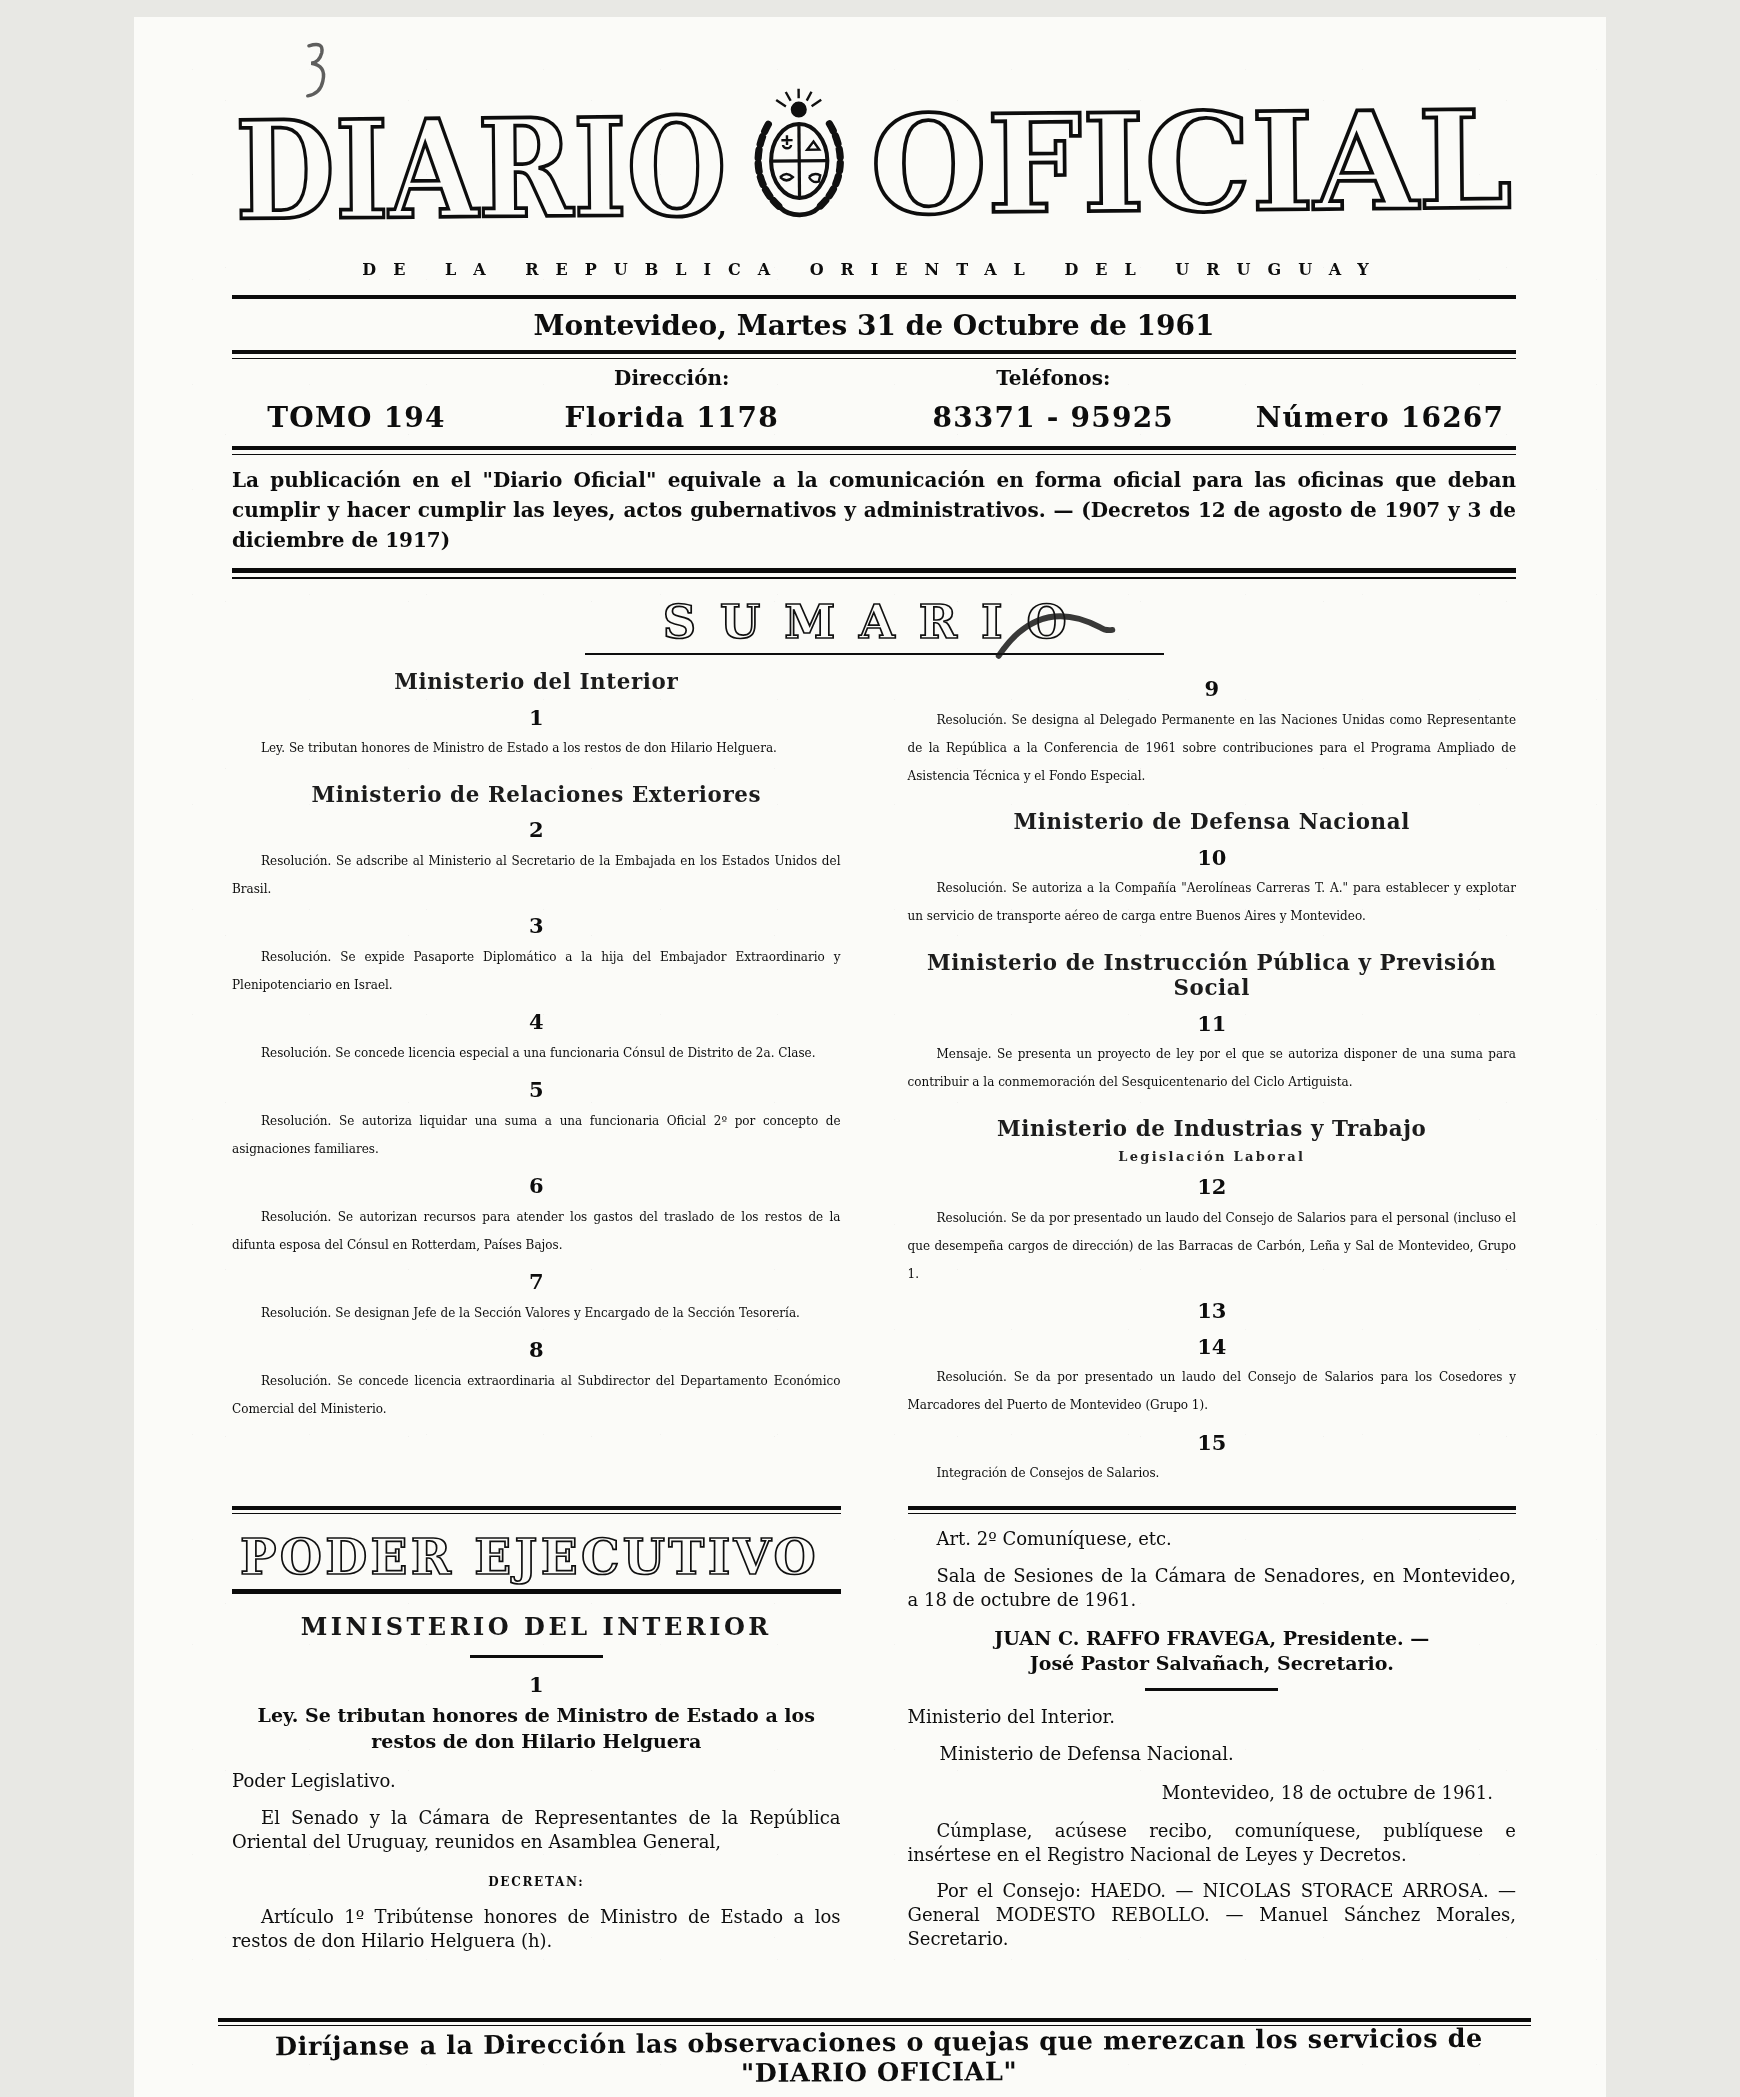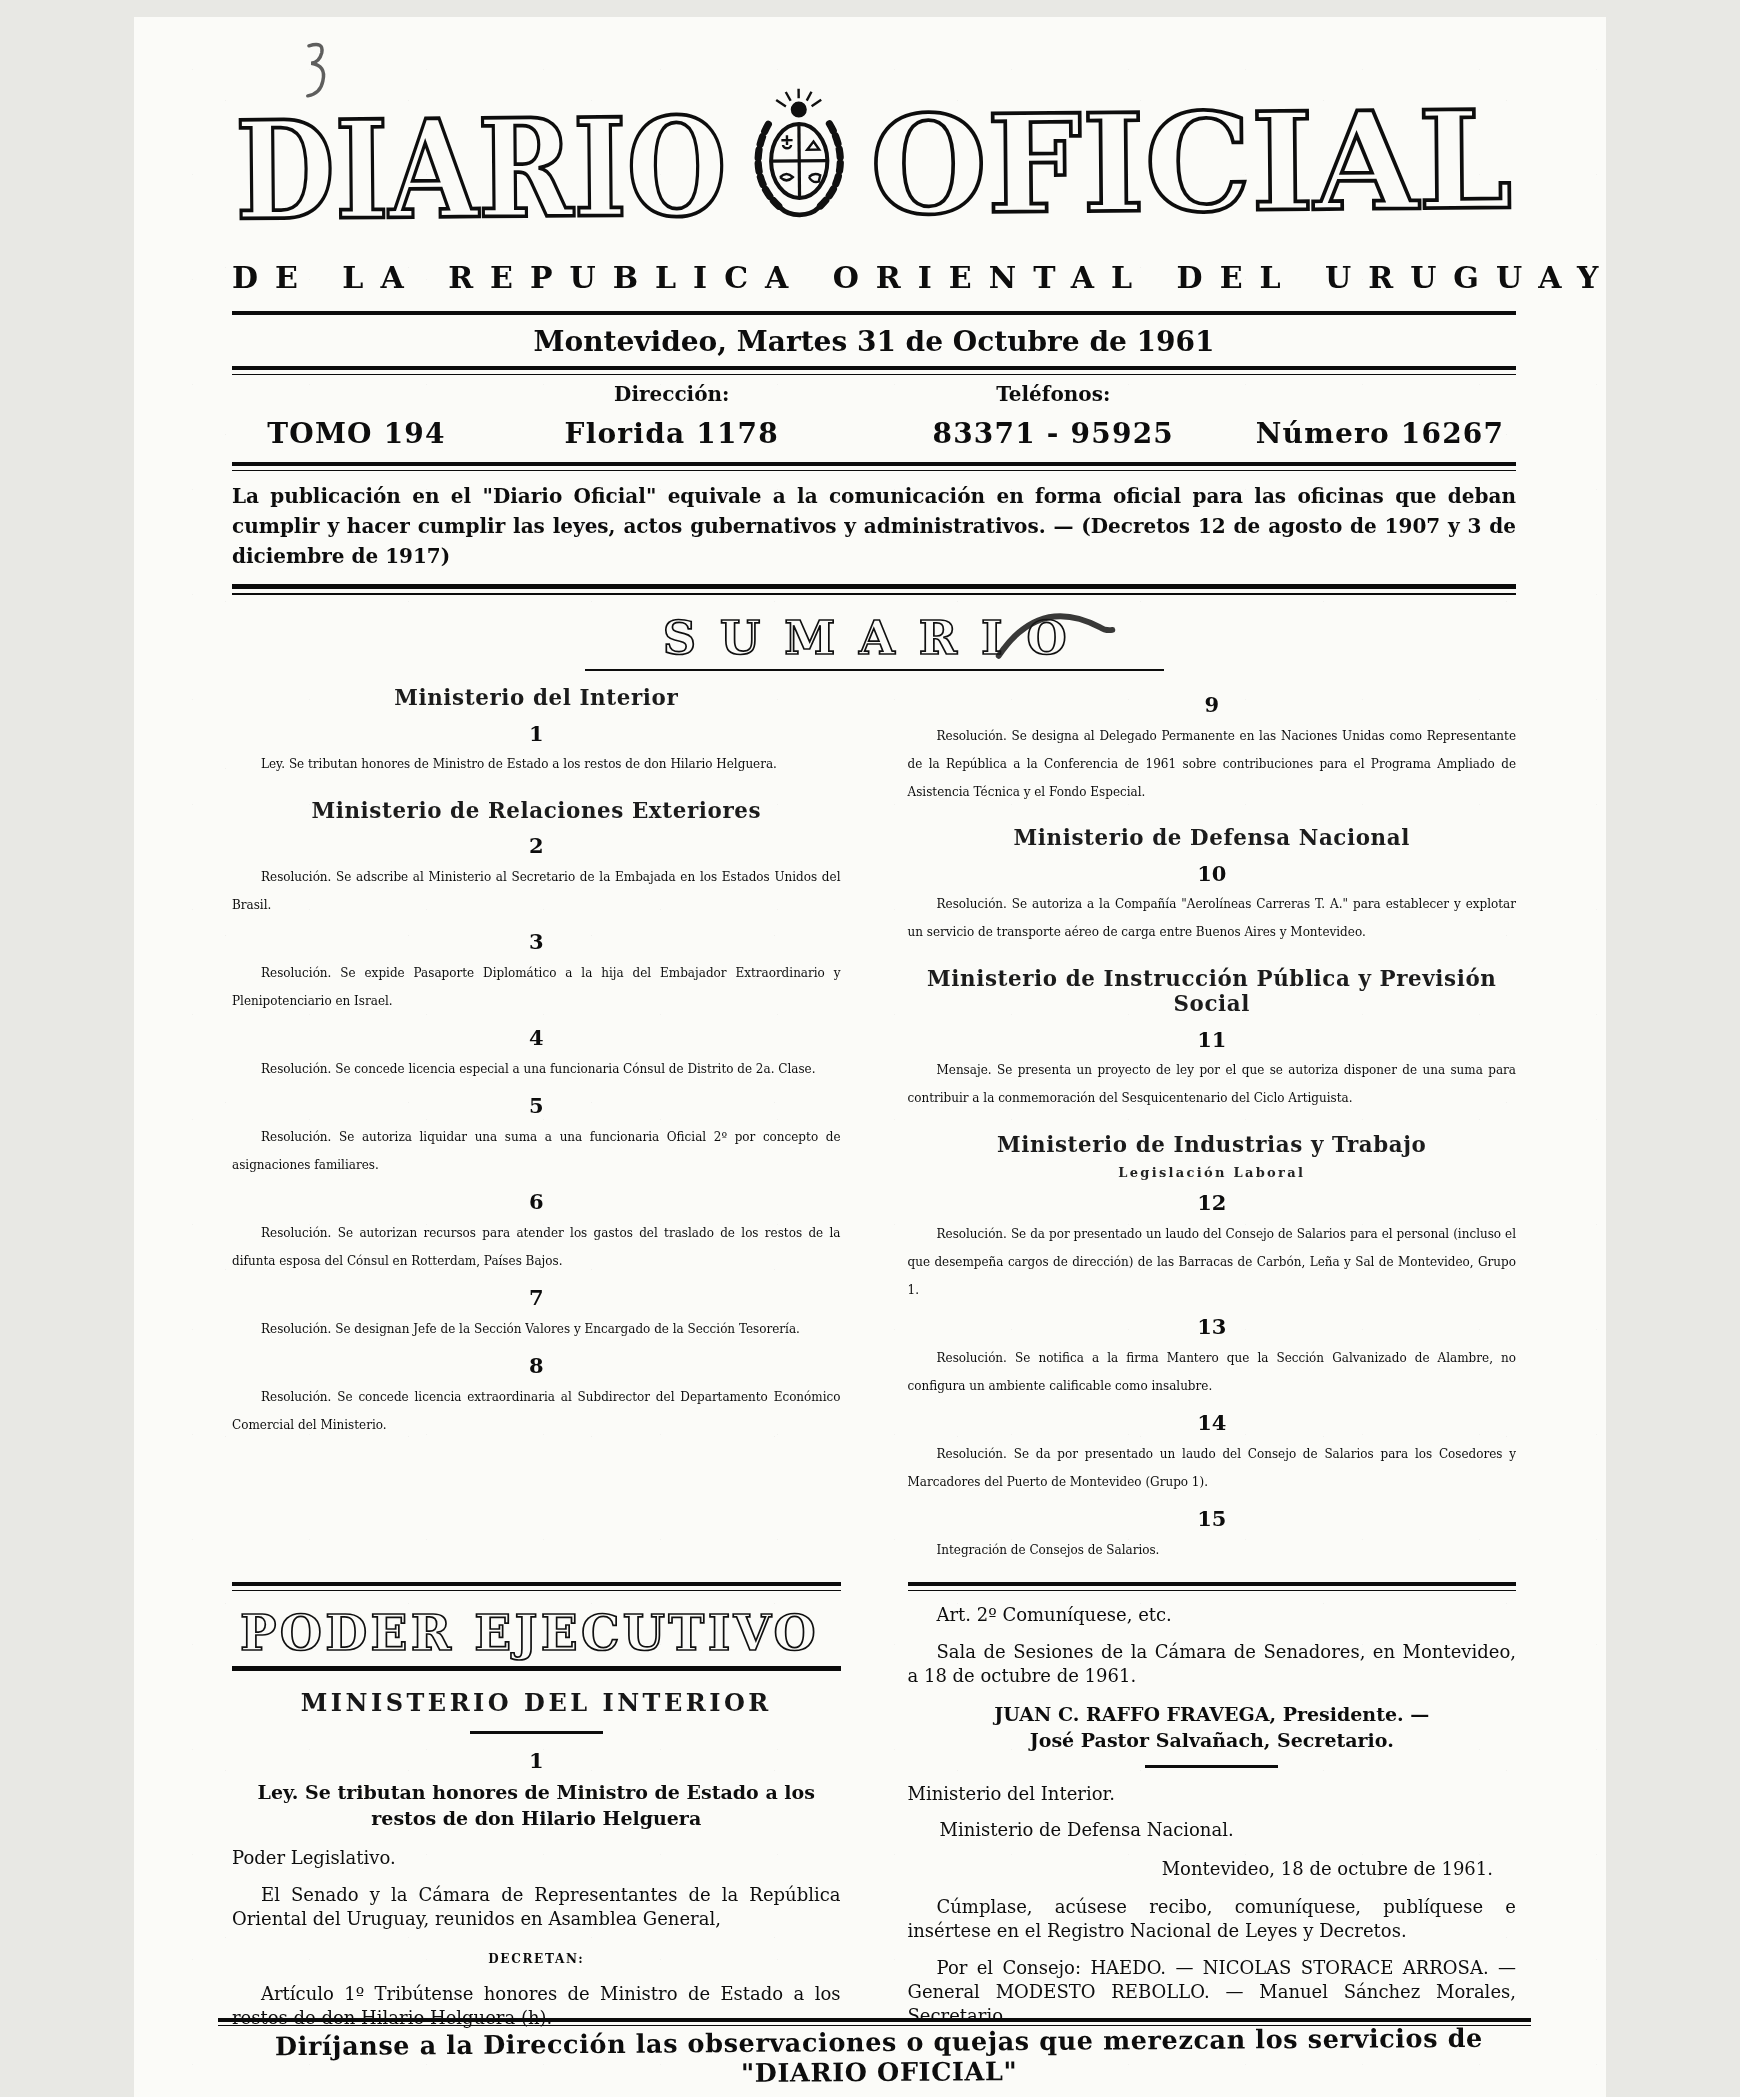--- a/index.html
+++ b/index.html
@@ -21,21 +21,21 @@
   
   .mast-row{display:flex;align-items:flex-end;justify-content:center;gap:19.7px;transform:rotate(-0.5deg);}
   .mast-word{display:block;}
   .mast-word text{
     font-family:"DejaVu Serif","Liberation Serif",serif;
     font-weight:bold;font-size:252px;
     fill:#fbfbf8;stroke:#0d0d0d;stroke-width:7px;
   }
   .emblem{display:block;margin-bottom:15px;}
   .subtitle{
-    text-align:center;font-weight:bold;font-size:30px;letter-spacing:17px;
+    text-align:center;font-weight:bold;font-size:16px;letter-spacing:17px;
     margin-top:15px;white-space:nowrap;
   }
 
   
   .rule{border:0;}
   .thickrule{border-top:4.6px solid #0c0c0c;margin-top:16px;}
   .dbl{border-top:4px solid #0c0c0c;border-bottom:1.7px solid #0c0c0c;height:3.5px;}
   .heavy{border-top:5.8px solid #0b0b0b;border-bottom:2.3px solid #0b0b0b;height:4px;}
 
   .dateline{font-size:28px;font-weight:bold;text-align:center;margin:10.4px 0 8px;}
@@ -215,21 +215,20 @@
         <div class="s-num">10</div>
         <p class="s-entry">Resolución. Se autoriza a la Compañía "Aerolíneas Carreras T. A." para establecer y explotar un servicio de transporte aéreo de carga entre Buenos Aires y Montevideo.</p>
         <div class="s-head">Ministerio de Instrucción Pública y Previsión Social</div>
         <div class="s-num">11</div>
         <p class="s-entry">Mensaje. Se presenta un proyecto de ley por el que se autoriza disponer de una suma para contribuir a la conmemoración del Sesquicentenario del Ciclo Artiguista.</p>
         <div class="s-head">Ministerio de Industrias y Trabajo</div>
         <div class="s-subhead">Legislación Laboral</div>
         <div class="s-num">12</div>
         <p class="s-entry">Resolución. Se da por presentado un laudo del Consejo de Salarios para el personal (incluso el que desempeña cargos de dirección) de las Barracas de Carbón, Leña y Sal de Montevideo, Grupo 1.</p>
         <div class="s-num">13</div>
-        <p class="s-entry">Resolución. Se notifica a la firma Mantero que la Sección Galvanizado de Alambre, no configura un ambiente calificable como insalubre.</p>
         <div class="s-num">14</div>
         <p class="s-entry">Resolución. Se da por presentado un laudo del Consejo de Salarios para los Cosedores y Marcadores del Puerto de Montevideo (Grupo 1).</p>
         <div class="s-num">15</div>
         <p class="s-entry">Integración de Consejos de Salarios.</p>
       </div>
     </section>
 
     <section class="twocol bodysec">
       <div class="col">
         <div class="rule dbl colrule"></div>

